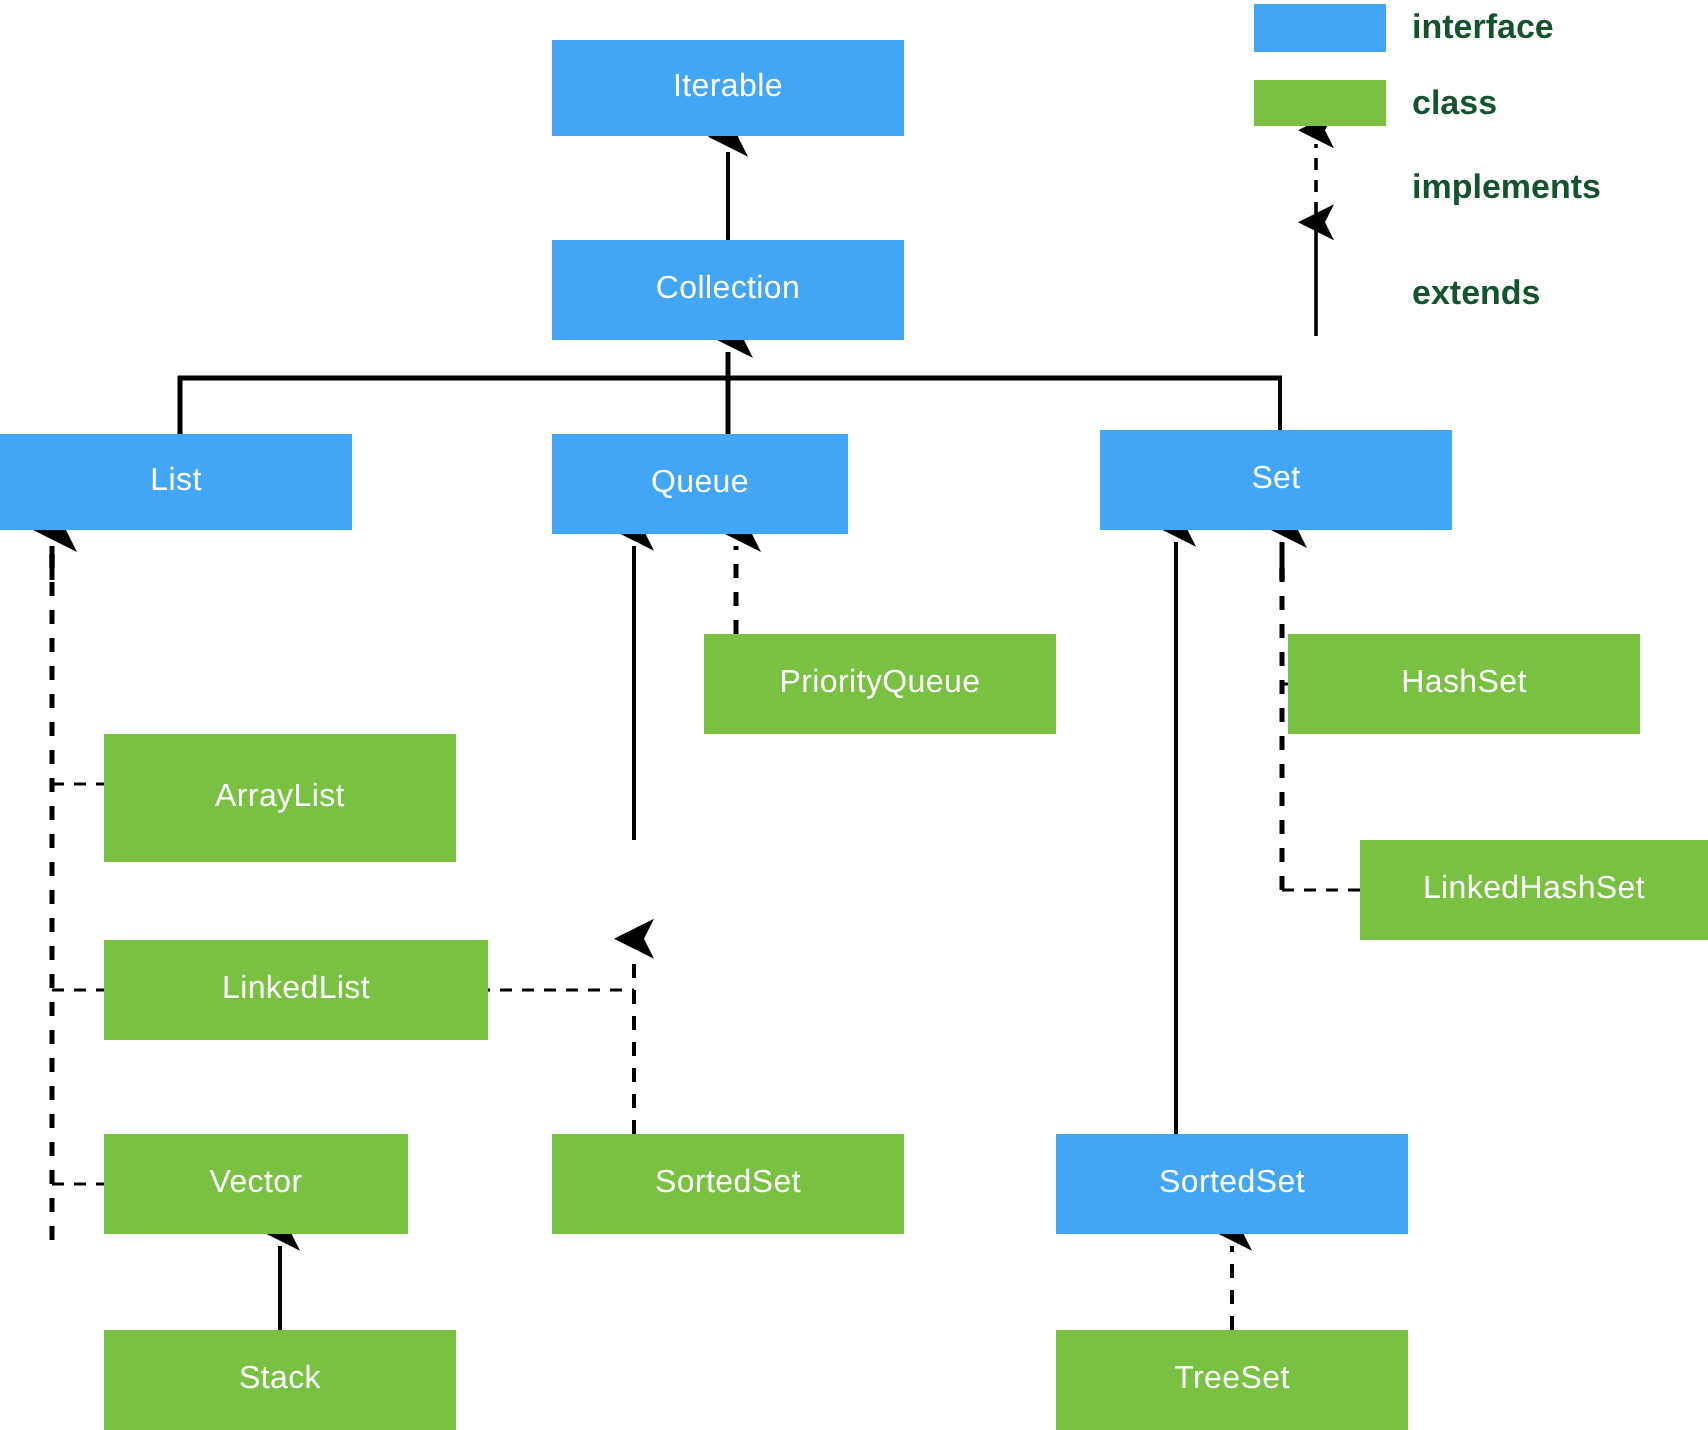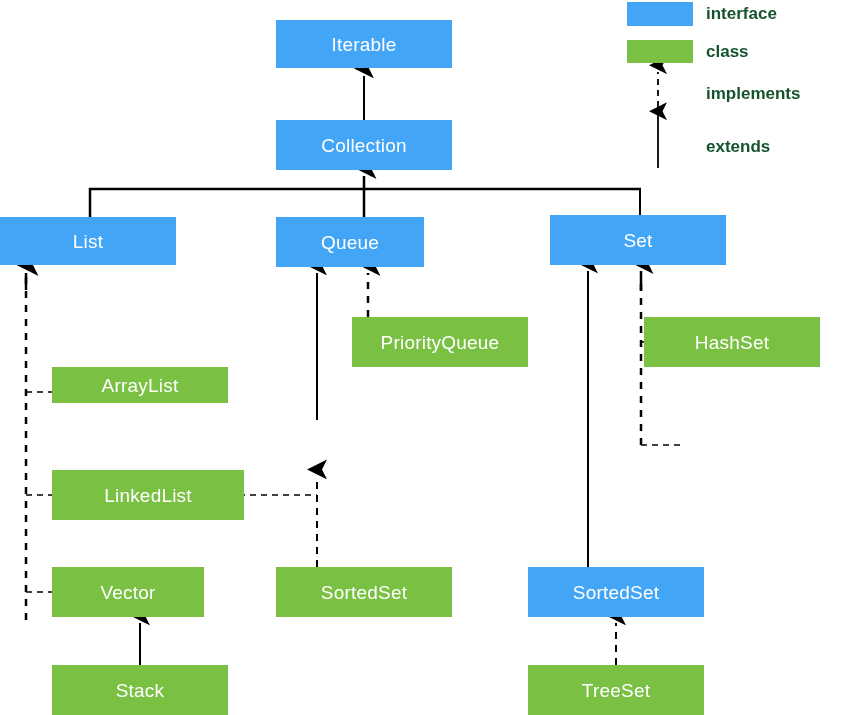--- a/index.html
+++ b/index.html
@@ -22,21 +22,21 @@
     height: 715px;
     pointer-events: none;
   }
   .node {
     position: absolute;
     box-sizing: border-box;
     display: flex;
     align-items: center;
     justify-content: center;
     color: #ffffff;
-    font-size: 19px;
+    font-size: 16px;
     font-weight: 400;
     letter-spacing: 0.2px;
     line-height: 1;
     white-space: nowrap;
     user-select: none;
   }
   .node.interface { background: #42a5f5; }
   .node.cls { background: #7ac143; }
 
   .legend-swatch {
@@ -116,22 +116,25 @@
   </div>
   <div class="node interface" style="left:550px; top:215px; width:176px; height:50px;">
     <span>Set</span>
   </div>
   <div class="node cls" style="left:352px; top:317px; width:176px; height:50px;">
     <span>PriorityQueue</span>
   </div>
   <div class="node cls" style="left:644px; top:317px; width:176px; height:50px;">
     <span>HashSet</span>
   </div>
-  <div class="node cls" style="left:52px; top:367px; width:176px; height:36px;">
+  <div class="node cls" style="left:52px; top:367px; width:176px; height:64px;">
     <span>ArrayList</span>
+  </div>
+  <div class="node cls" style="left:680px; top:420px; width:174px; height:50px;">
+    <span>LinkedHashSet</span>
   </div>
   <div class="node cls" style="left:52px; top:470px; width:192px; height:50px;">
     <span>LinkedList</span>
   </div>
   <div class="node cls" style="left:52px; top:567px; width:152px; height:50px;">
     <span>Vector</span>
   </div>
   <div class="node cls" style="left:276px; top:567px; width:176px; height:50px;">
     <span>SortedSet</span>
   </div>

